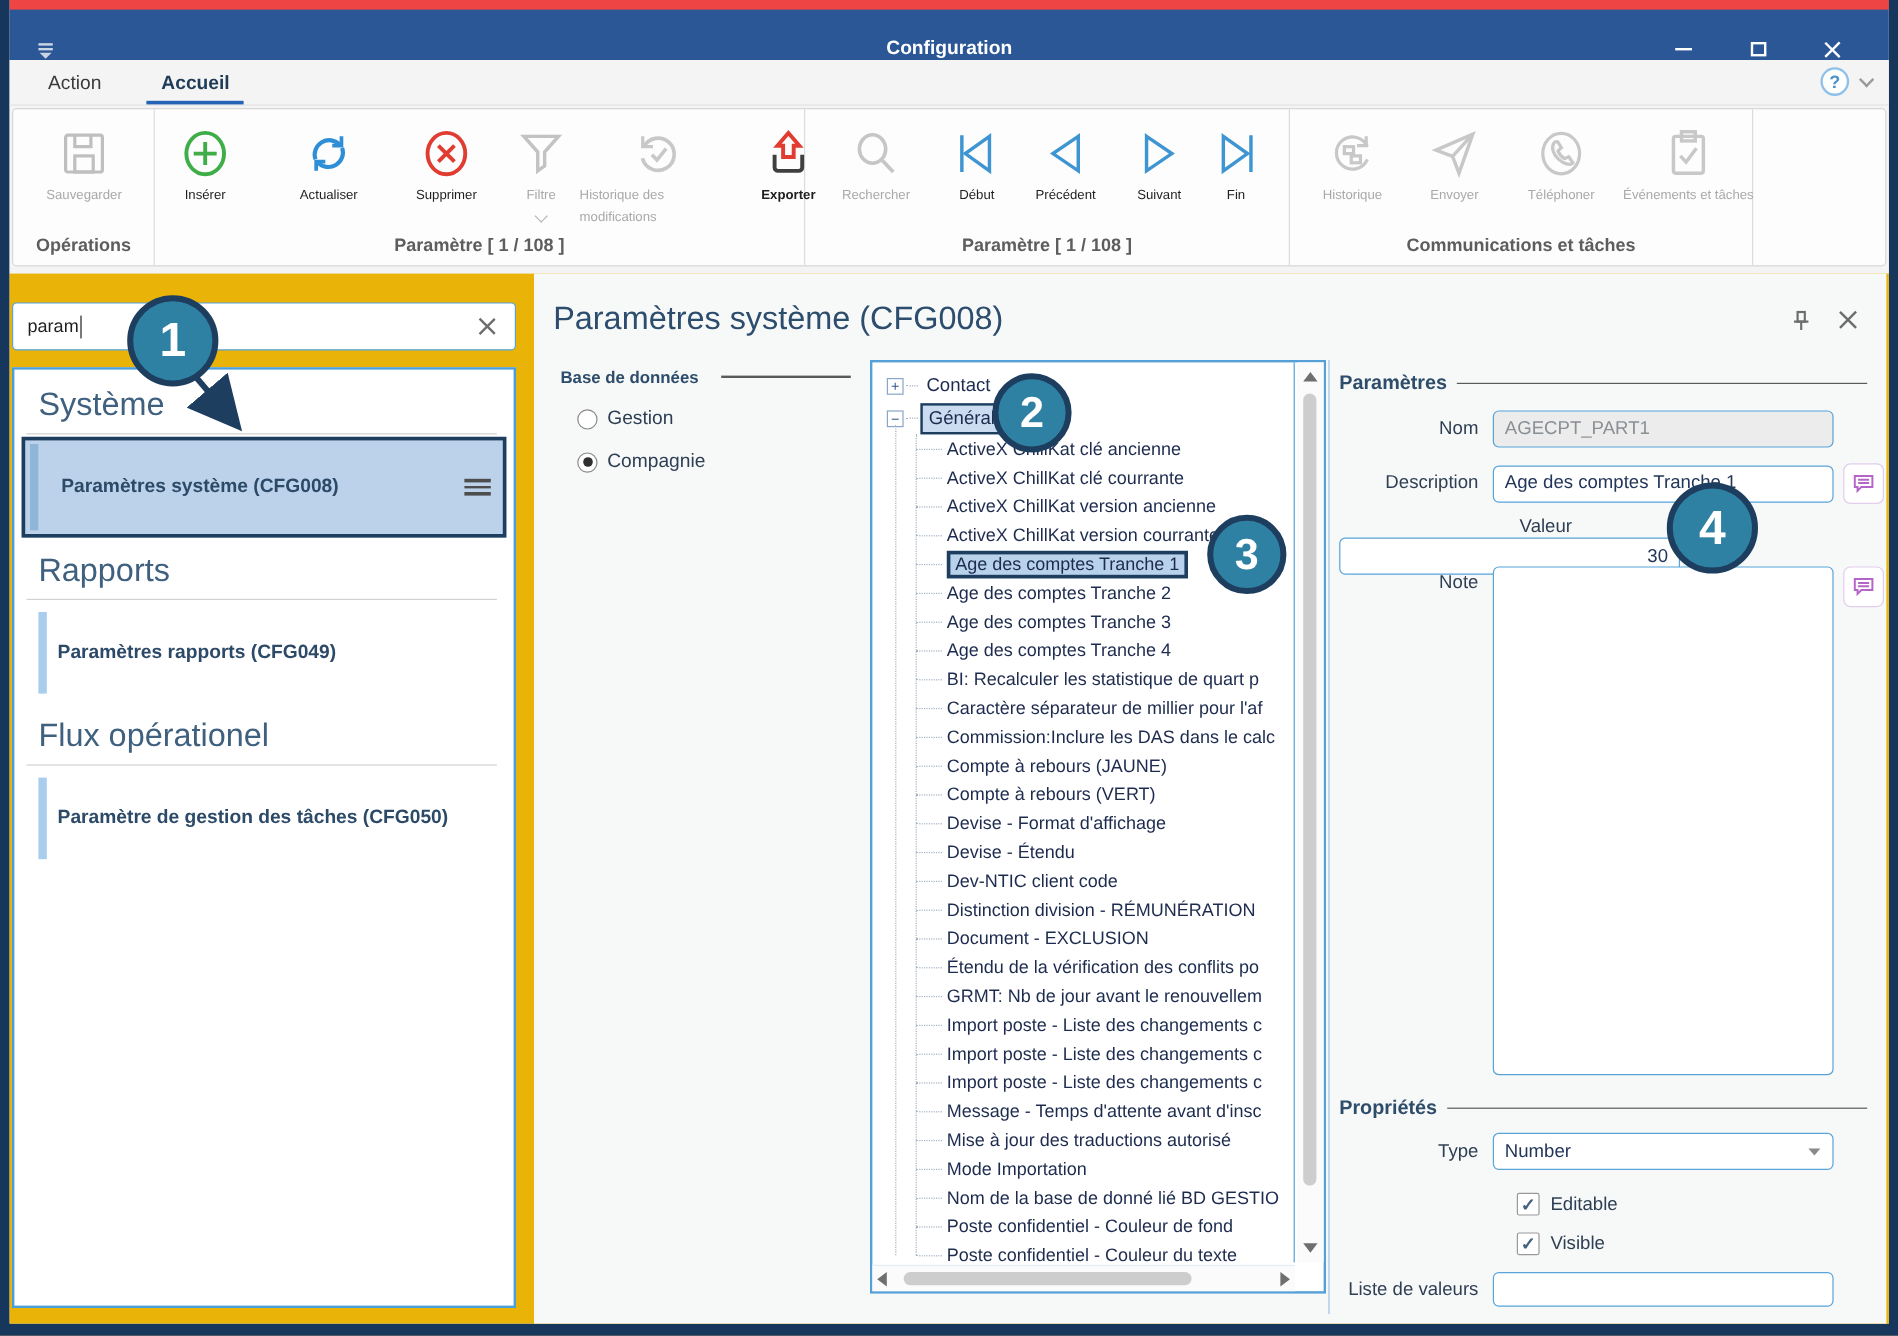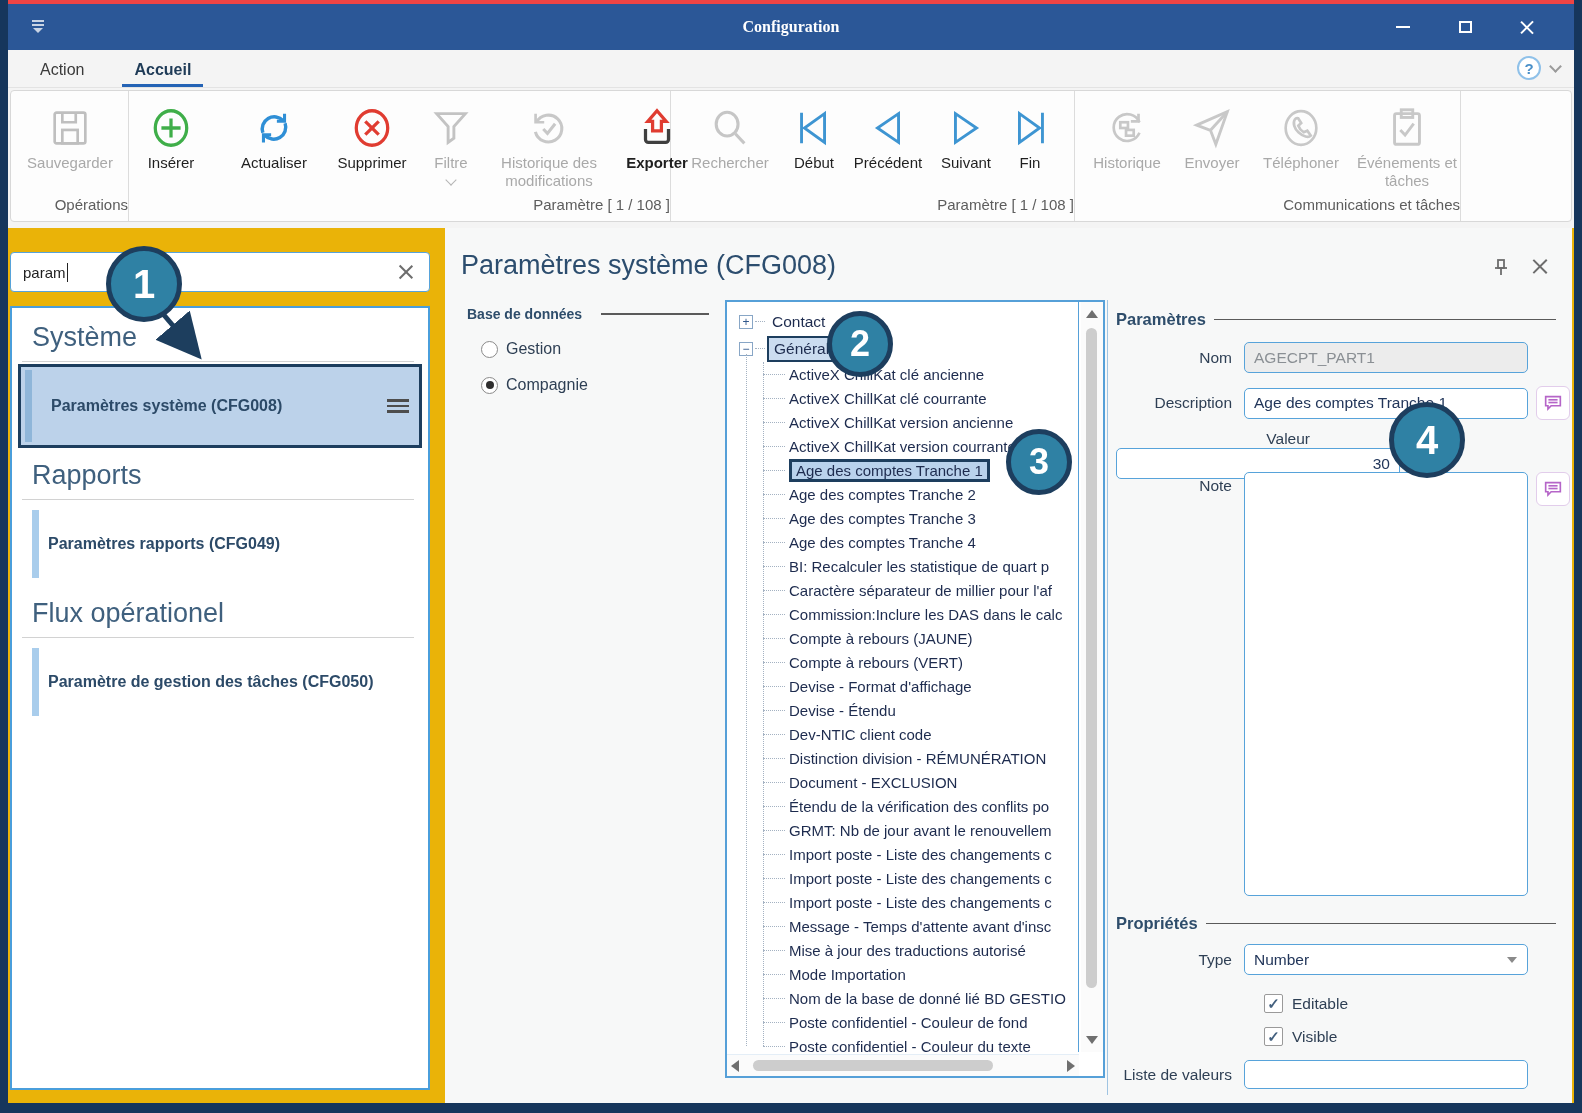--- a/index.html
+++ b/index.html
@@ -1,21 +1,21 @@
 <!DOCTYPE html>
 <html><head>
 <meta charset="utf-8">
 <style>
   html,body{margin:0;padding:0;background:#555;font-family:"Liberation Sans",sans-serif;}
   *{box-sizing:border-box;}
   .window{position:relative;width:1582px;height:1113px;background:#16365c;overflow:hidden;}
   .inner{position:absolute;left:8px;right:8px;top:0;bottom:10px;background:#f0f0f0;display:flex;flex-direction:column;}
 
   
-  .titlebar{height:50px;background:#2b5797;display:flex;align-items:center;position:relative;flex:0 0 auto;border-top:4px solid #ef4444;font-family:Liberation Serif, serif;}
+  .titlebar{height:50px;background:#2b5797;display:flex;align-items:flex-end;position:relative;flex:0 0 auto;border-top:8px solid #ef4444;}
   .qat{width:16px;height:14px;margin-left:22px;display:flex;flex-direction:column;align-items:center;gap:2px;}
   .qat .bar{width:12px;height:2px;background:#c9d4e4;}
   .qat .tri{width:0;height:0;border-left:5px solid transparent;border-right:5px solid transparent;border-top:5px solid #c9d4e4;}
   .title{position:absolute;left:0;right:0;text-align:center;color:#fff;font-weight:bold;font-size:16px;}
   .winbtns{margin-left:auto;display:flex;gap:44px;padding-right:38px;z-index:2;}
   .winbtn{width:18px;height:18px;display:flex;align-items:center;justify-content:center;cursor:default;}
   .glyph-min{width:14px;height:2px;background:#fff;}
   .glyph-max{width:13px;height:12px;border:2px solid #fff;}
   .glyph-close{position:relative;width:15px;height:15px;}
   .glyph-close::before,.glyph-close::after{content:"";position:absolute;left:6.5px;top:-1px;width:2.4px;height:17px;background:#fff;}
@@ -31,25 +31,25 @@
   .help-chev{width:9px;height:9px;border-right:2px solid #9a9a9a;border-bottom:2px solid #9a9a9a;transform:rotate(45deg);margin-top:-4px;}
 
   
   .ribbonwrap{padding:2px 2px 6px;flex:0 0 auto;background:#f4f4f4;}
   .ribbon{height:132px;background:#fdfdfd;border:1px solid #d8d8d8;border-radius:4px;display:flex;overflow:hidden;}
   .rgroup{display:flex;flex-direction:column;border-right:1px solid #dcdcdc;flex:0 0 auto;}
   .rgroup:last-child{border-right:none;flex:1;}
   .rbuttons{flex:1;display:flex;align-items:flex-start;padding:6px 6px 0;}
   .rbtn{display:flex;flex-direction:column;align-items:center;flex:0 0 auto;}
   .rbtn .ric{height:54px;display:flex;align-items:flex-end;justify-content:center;}
-  .rbtn .rlabel{font-size:15px;color:#1f1f1f;text-align:center;line-height:18px;margin-top:3px;white-space:pre-line;}
+  .rbtn .rlabel{font-size:11px;color:#1f1f1f;line-height:18px;margin-top:3px;white-space:pre-line;}
   .rbtn.disabled .rlabel{color:#a9a9a9;}
   .rbtn.bold .rlabel{font-weight:bold;}
   .rbtn .chev{width:8px;height:8px;border-right:1.6px solid #b5b5b5;border-bottom:1.6px solid #b5b5b5;transform:rotate(45deg);margin-top:4px;}
-  .glabel{height:28px;text-align:right;color:#5d5d5d;font-size:15px;padding-top:3px;}
+  .glabel{height:28px;text-align:center;color:#5d5d5d;font-size:15px;padding-top:3px;font-weight:bold;}
 
   
   .content{position:relative;flex:1;background:#eab308;}
 
   
   .sidebar{position:absolute;left:2px;top:0;width:422px;bottom:0;}
   .searchbox{position:absolute;left:0;top:24px;width:420px;height:40px;background:#fff;border:1.6px solid #57a3da;border-radius:4px;display:flex;align-items:center;padding:0 12px;}
   .searchbox .stext{font-size:15px;color:#1f1f1f;}
   .caret{display:inline-block;width:1.6px;height:19px;background:#222;margin-left:1px;vertical-align:middle;}
   .sclear{margin-left:auto;width:22px;height:22px;position:relative;}

